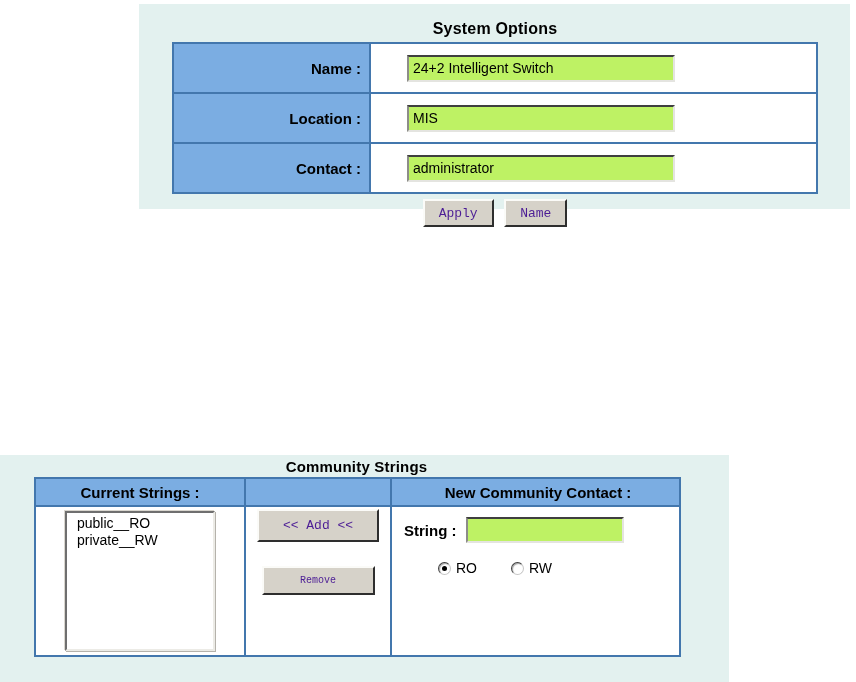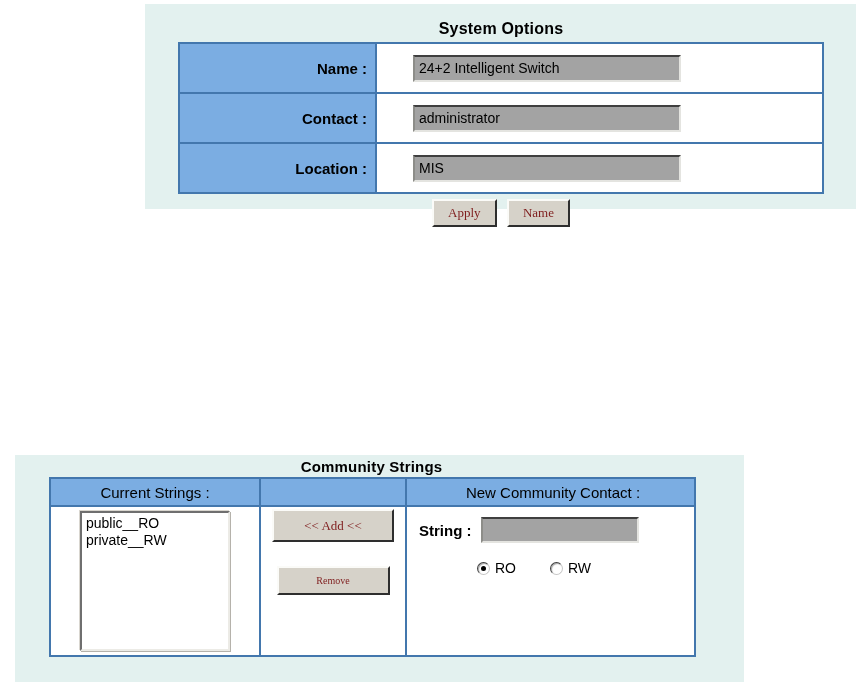--- a/index.html
+++ b/index.html
@@ -9,22 +9,22 @@
     background: #ffffff;
     font-family: "Liberation Sans", sans-serif;
     color: #000;
     overflow: hidden;
   }
 
   .panel {
     position: absolute;
     background: var(--panel-bg, #E3F1EF);
   }
-  .panel-top  { left: 145px; top: 4px;   width: 711px; height: 205px; }
-  .panel-bottom { left: 15px; top: 455px; width: 729px; height: 227px; }
+  .panel-top  { left: 139px; top: 4px;   width: 711px; height: 205px; }
+  .panel-bottom { left: 0; top: 455px; width: 729px; height: 227px; }
 
   .inner-top    { margin: 16px 0 0 33px; width: 646px; }
   .inner-bottom { margin: 3px 0 0 34px;  width: 645px; }
 
   .panel-title {
     font-size: 16px;
     font-weight: bold;
     text-align: center;
     letter-spacing: 0.2px;
     margin-bottom: 4px;
@@ -42,53 +42,53 @@
     width: 197px;
     background: var(--header-blue, #7BADE2);
     text-align: right;
     padding-right: 8px;
     font-weight: bold;
     font-size: 15px;
   }
   .input-cell { background: #fff; padding-left: 2px; }
 
   .tb {
-    background: #a3a3a3;
+    background: #bef264;
     border: 2px solid;
     border-color: #3f3f3f #e4e4e0 #e4e4e0 #8d8d89;
     font-family: "Liberation Sans", sans-serif;
     font-size: 14px;
     padding: 2px 4px;
     height: 27px;
     outline: none;
   }
   .field-input { width: 268px; }
 
   .btn {
-    font-family: Liberation Serif, serif;
+    font-family: Liberation Mono, monospace;
     font-size: 13px;
-    color: #7f1d1d;
+    color: #4c1d95;
     background: var(--button-face, #D6D2C9);
     border: 2px solid;
     border-color: #fbfbf8 #2e2e2e #2e2e2e #fbfbf8;
     padding: 3px 14px;
     cursor: pointer;
   }
   .btn-row { text-align: center; margin-top: 5px; }
   .btn-row .btn { margin: 0 3px; height: 28px; min-width: 56px; }
 
   .comm-table { width: 645px; }
   .comm-table th, .comm-table td {
     border: 2px solid var(--table-border, #4377AD);
   }
   .comm-table th {
     height: 28px;
     background: var(--header-blue, #7BADE2);
     font-size: 15px;
-    font-weight: normal;
+    font-weight: bold;
     text-align: center;
   }
   .col-1 { width: 210px; }
   .col-2 { width: 146px; }
   .col-3 { width: 289px; }
   .th-new { text-align: left; padding-left: 5px; }
   .comm-table td { background: #fff; height: 150px; vertical-align: top; }
 
   .cell-list { text-align: center; padding-top: 4px; }
   .listbox {
@@ -96,32 +96,32 @@
     width: 150px;
     height: 140px;
     background: #fff;
     border: 2px solid;
     border-color: #6f6f6f #ecebe6 #ecebe6 #6f6f6f;
     box-shadow: -1px -1px 0 #d9d6cf, 1px 1px 0 #b5b2ab;
     overflow: hidden;
     text-align: left;
     padding: 2px 0;
   }
-  .list-item { font-size: 14px; line-height: 17px; padding: 0 4px; white-space: nowrap; }
+  .list-item { font-size: 14px; line-height: 17px; padding: 0 10px; white-space: nowrap; }
 
   .cell-btns { text-align: center; }
   .add-btn    { display: block; width: 122px; height: 33px; margin: 2px auto 0; }
   .remove-btn { display: block; width: 113px; height: 29px; margin: 24px auto 0; font-size: 10px; }
 
   .cell-new { padding: 10px 0 0 12px; }
   .string-row { white-space: nowrap; }
   .string-label { font-weight: bold; font-size: 15px; vertical-align: middle; margin-top: 48px; }
   .string-input { width: 158px; height: 26px; margin-left: 5px; vertical-align: middle; }
 
-  .radio-row { margin: 17px 0 0 58px; font-size: 14px; }
+  .radio-row { margin: 17px 0 0 34px; font-size: 14px; }
   .radio-group { margin-right: 30px; white-space: nowrap; }
   .radio {
     display: inline-block;
     width: 13px; height: 13px;
     border-radius: 50%;
     background: #fff;
     border: 1px solid;
     border-color: #3e3e3e #c6c6c6 #c6c6c6 #3e3e3e;
     box-shadow: inset 1px 1px 1px rgba(0,0,0,.35);
     position: relative;
@@ -145,29 +145,29 @@
     <h2 class="panel-title">System Options</h2>
     <table class="opts-table">
       <tbody>
           <tr>
         <td class="label-cell">Name :</td>
         <td class="input-cell">
           <input class="tb field-input" value="24+2 Intelligent Switch" style="">
         </td>
       </tr>
       <tr>
+        <td class="label-cell">Location :</td>
+        <td class="input-cell">
+          <input class="tb field-input" value="MIS" style="">
+        </td>
+      </tr>
+      <tr>
         <td class="label-cell">Contact :</td>
         <td class="input-cell">
           <input class="tb field-input" value="administrator" style="">
-        </td>
-      </tr>
-      <tr>
-        <td class="label-cell">Location :</td>
-        <td class="input-cell">
-          <input class="tb field-input" value="MIS" style="">
         </td>
       </tr>
     </tbody>
       </table>
     <div class="btn-row">
       <button class="btn">Apply</button>
       <button class="btn">Name</button>
     </div>
   </div>
 </section>

